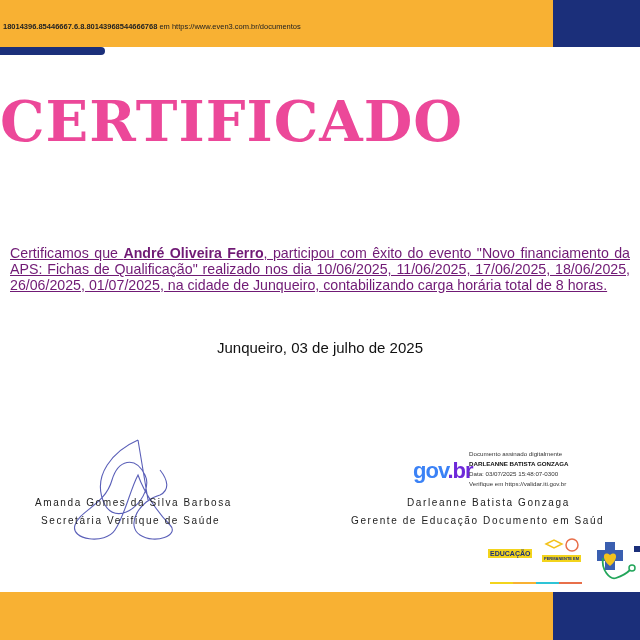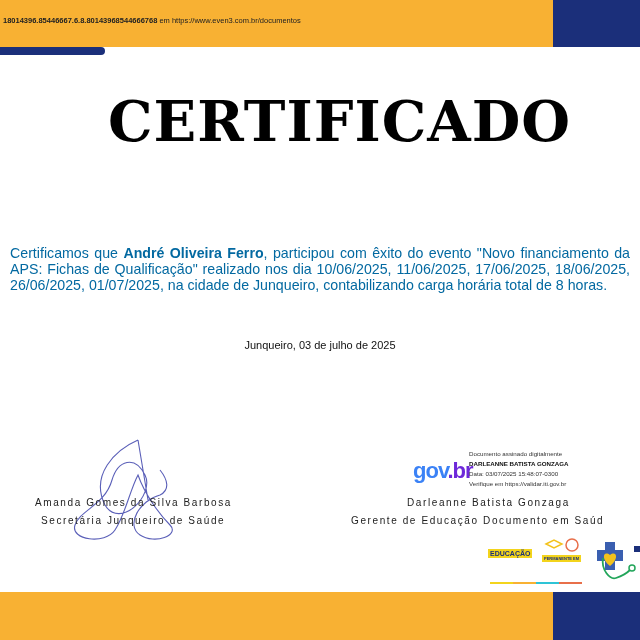--- a/index.html
+++ b/index.html
@@ -1,24 +1,24 @@
 <!DOCTYPE html>
 <html><head>
 <meta charset="utf-8">
 <style>
   html,body{margin:0;padding:0;}
   body{width:640px;height:640px;position:relative;overflow:hidden;background:#ffffff;font-family:"Liberation Sans",sans-serif;}
   .top-bar{position:absolute;left:0;top:0;width:553px;height:47px;background:#f8b133;}
   .top-blue{position:absolute;left:553px;top:0;width:87px;height:47px;background:#1b2f7a;}
   .pill{position:absolute;left:0;top:47px;width:105px;height:8px;background:#1b2f7a;border-radius:0 6px 6px 0;}
-  .doc-id{position:absolute;left:3px;top:16px;font-size:7.5px;color:#222;white-space:nowrap;}
+  .doc-id{position:absolute;left:3px;top:22px;font-size:7.5px;color:#222;white-space:nowrap;}
   .doc-id b{font-weight:bold;}
-  .title{position:absolute;left:0;width:571px;top:88px;text-align:right;font-family:"DejaVu Serif","Liberation Serif",serif;font-weight:bold;font-size:56px;letter-spacing:1px;color:#000000;}
-  .body-text{position:absolute;left:10px;width:620px;top:245px;font-size:14.2px;line-height:16px;color:#0369a1;text-align:justify;}
-  .date-line{position:absolute;left:0;width:640px;top:339px;text-align:center;font-size:11px;color:#111;}
+  .title{position:absolute;left:0;width:571px;top:88px;text-align:left;font-family:"DejaVu Serif","Liberation Serif",serif;font-weight:bold;font-size:56px;letter-spacing:1px;color:#ec4899;}
+  .body-text{position:absolute;left:10px;width:620px;top:245px;font-size:14.2px;line-height:16px;color:#701a75;text-align:justify;text-decoration:underline;}
+  .date-line{position:absolute;left:0;width:640px;top:339px;text-align:center;font-size:15px;color:#111;}
   .sig-left{position:absolute;left:20px;top:435px;width:260px;height:110px;}
   .sig-name{position:absolute;font-size:10px;letter-spacing:1.6px;color:#222;white-space:nowrap;}
   .govbr{position:absolute;left:413px;top:458px;font-family:"Liberation Sans",sans-serif;font-weight:bold;font-size:22px;letter-spacing:-1px;}
   .govbr .g{color:#3b82f6;} .govbr .b{color:#6d28d9;}
   .stamp{position:absolute;left:469px;top:449px;font-size:6.2px;line-height:10px;color:#333;white-space:nowrap;}
   .stamp .nm{font-weight:bold;color:#111;}
   .bottom-bar{position:absolute;left:0;top:592px;width:553px;height:48px;background:#f8b133;}
   .bottom-blue{position:absolute;left:553px;top:592px;width:87px;height:48px;background:#1b2f7a;}
   .logo-edu{position:absolute;left:488px;top:538px;width:96px;height:48px;}
   .edu-tag{position:absolute;left:0;top:11px;background:#f3d41c;color:#1b2f7a;font-size:7px;font-weight:bold;padding:1px 2px;}
@@ -38,21 +38,21 @@
 <div class="title">CERTIFICADO</div>
 
 <div class="body-text"><span>Certificamos que </span><b>André Oliveira Ferro</b><span>, participou com êxito do evento "Novo financiamento da APS: Fichas de Qualificação" realizado nos dia 10/06/2025, 11/06/2025, 17/06/2025, 18/06/2025, 26/06/2025, 01/07/2025, na cidade de Junqueiro, contabilizando carga horária total de 8 horas.</span></div>
 
 <div class="date-line">Junqueiro, 03 de julho de 2025</div>
 
 <svg class="sig-left" viewBox="0 0 260 110">
   <path d="M118 5 C95 15,70 40,85 70 C100 95,135 60,125 40 C115 20,98 25,92 45 C85 70,60 75,55 90 C50 105,85 110,95 95 C105 80,110 55,118 40 C125 60,140 80,150 90 C160 100,135 110,120 100 C105 90,120 65,140 60 C150 55,148 45,140 35 M118 5 L128 65" fill="none" stroke="#5a5fb8" stroke-width="1.1"></path>
 </svg>
 <div class="sig-name" style="left:35px;top:497px;">Amanda Gomes da Silva Barbosa</div>
-<div class="sig-name" style="left:41px;top:515px;">Secretária Junqueiro de Saúde</div>
+<div class="sig-name" style="left:41px;top:515px;">Secretária Verifique de Saúde</div>
 
 <div class="govbr"><span class="g">gov</span><span class="b">.br</span></div>
 <div class="stamp">
   <div>Documento assinado digitalmente</div>
   <div class="nm">DARLEANNE BATISTA GONZAGA</div>
   <div>Data: 03/07/2025 15:48:07-0300</div>
   <div>Verifique em https://validar.iti.gov.br</div>
 </div>
 <div class="sig-name" style="left:407px;top:497px;">Darleanne Batista Gonzaga</div>
 <div class="sig-name" style="left:351px;top:515px;">Gerente de Educação Documento em Saúd</div>

